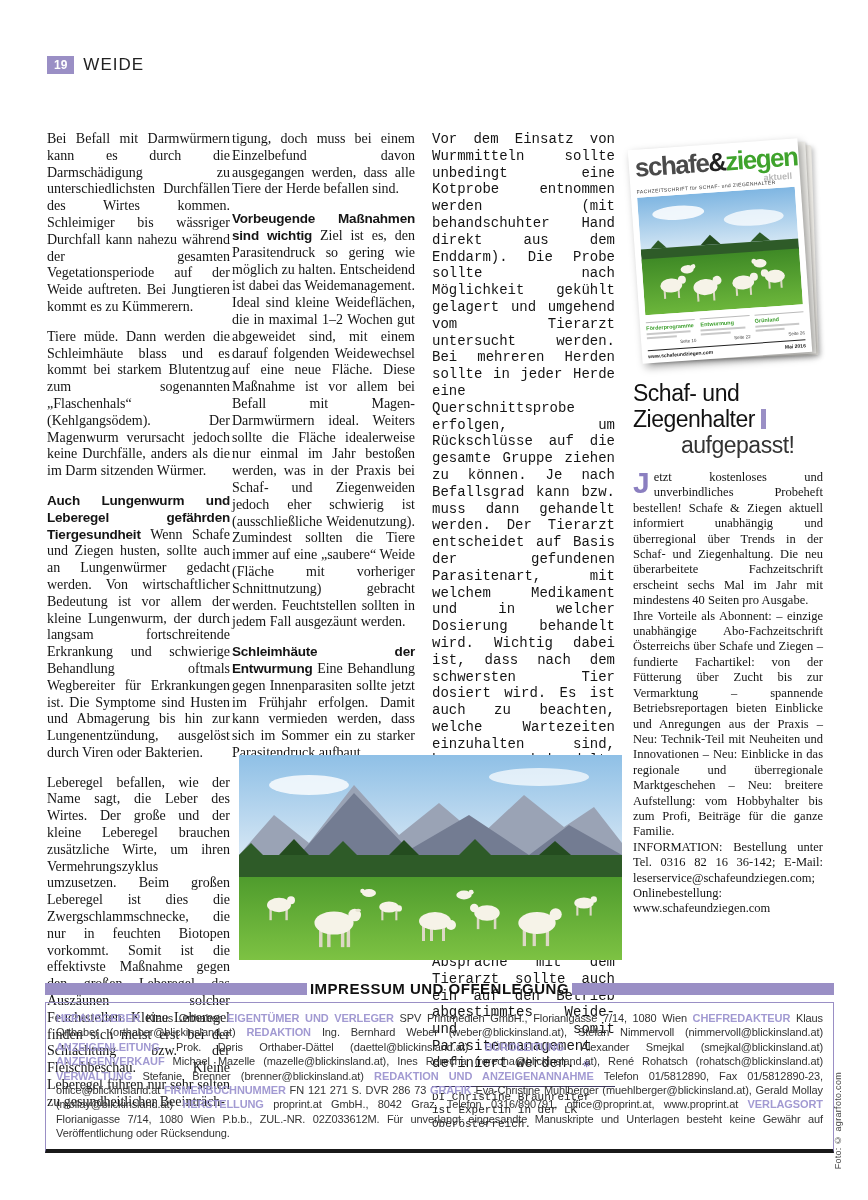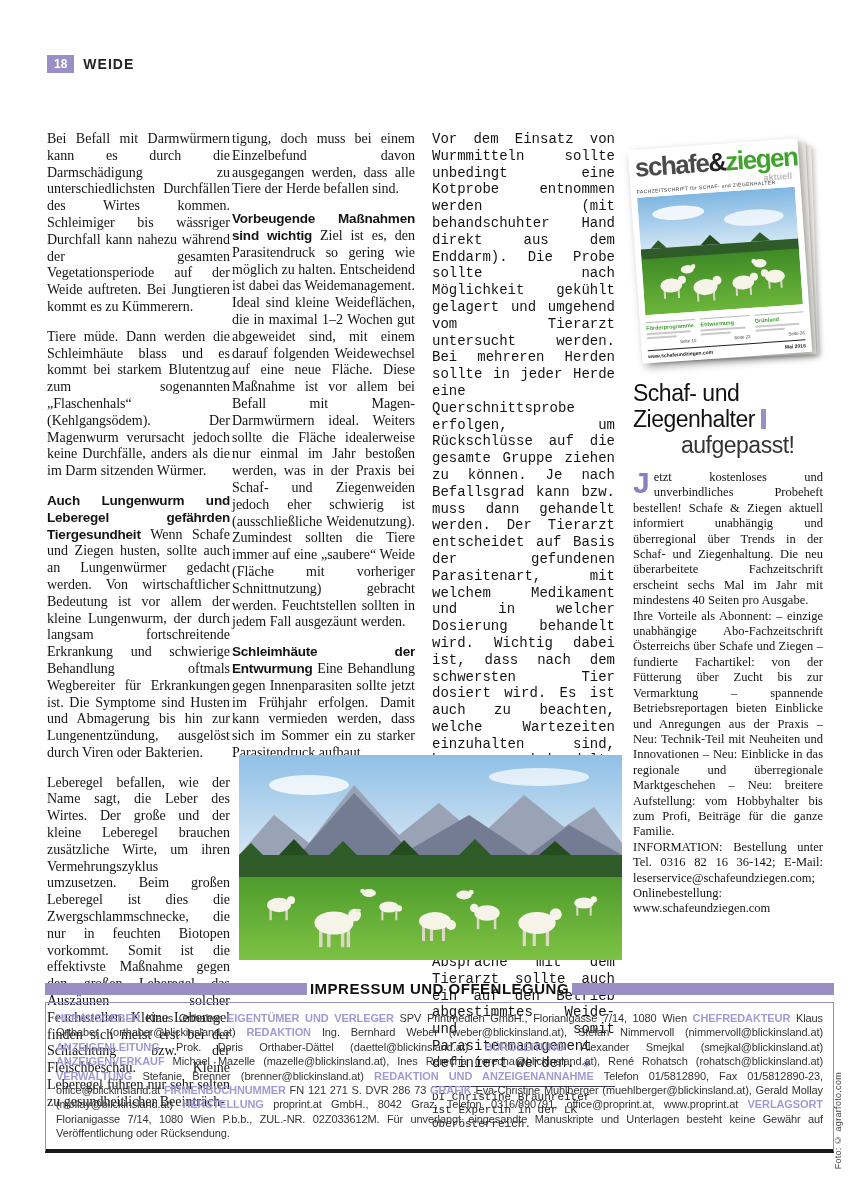--- a/index.html
+++ b/index.html
@@ -6,21 +6,21 @@
   html,body { background:#ffffff; }
   body {
     width:868px; height:1200px; position:relative; overflow:hidden;
     font-family:"Liberation Serif","DejaVu Serif",serif; color:#1c1c1c;
   }
   
   .pagehead { position:absolute; left:47px; top:55px; display:flex; align-items:center; gap:9px;
     font-family:"Liberation Sans","DejaVu Sans",sans-serif; }
   .pagenum { background:#9a8fc5; color:#fff; font-weight:bold; font-size:12px;
     padding:2px 7px 2px 7px; line-height:14px; }
-  .section { font-size:14px; font-weight:bold; letter-spacing:1px; color:#222;text-align:right; }
+  .section { font-size:17px; font-weight:normal; letter-spacing:1px; color:#222;text-align:right; }
 
   
   .col { position:absolute; top:131px; width:183px; font-size:14px; line-height:16.8px;
     text-align:justify; color:#141414; }
   #col1 { left:47px; } #col2 { left:232px; } #col3 { left:432px;font-family:Liberation Mono, monospace; }
   .col p { margin:0 0 13px 0; }
   .bh { font-family:"Liberation Sans","DejaVu Sans",sans-serif; font-weight:bold;
     font-size:13.5px; letter-spacing:-0.2px; }
   .endmark { color:#6f63b0; font-size:13px; }
   .author { margin-top:10px; border-top:1.5px solid #3b3560; padding-top:4px;
@@ -84,21 +84,21 @@
 
   
   .credit { position:absolute; left:833px; top:1072px; writing-mode:vertical-rl;
     transform:rotate(180deg); font-family:"Liberation Sans","DejaVu Sans",sans-serif;
     font-size:9px; color:#444; letter-spacing:.3px; }
 </style>
 </head>
 <body>
 
 <div class="pagehead">
-  <span class="pagenum">18</span>
+  <span class="pagenum">19</span>
   <span class="section">WEIDE</span>
 </div>
 
 <div class="col" id="col1">
     <p>Bei Befall mit Darmwürmern kann es durch die Darmschädigung zu unterschiedlichsten Durchfällen des Wirtes kommen. Schleimiger bis wässriger Durchfall kann nahezu während der gesamten Vegetationsperiode auf der Weide auftreten. Bei Jungtieren kommt es zu Kümmerern.</p>
     <p>Tiere müde. Dann werden die Schleimhäute blass und es kommt bei starkem Blutentzug zum sogenannten „Flaschenhals“ (Kehlgangsödem). Der Magenwurm verursacht jedoch keine Durchfälle, anders als die im Darm sitzenden Würmer.</p>
     <p><span class="bh">Auch Lungenwurm und Leberegel gefährden Tiergesundheit </span>Wenn Schafe und Ziegen husten, sollte auch an Lungenwürmer gedacht werden. Von wirtschaftlicher Bedeutung ist vor allem der kleine Lungenwurm, der durch langsam fortschreitende Erkrankung und schwierige Behandlung oftmals Wegbereiter für Erkrankungen ist. Die Symptome sind Husten und Abmagerung bis hin zur Lungenentzündung, ausgelöst durch Viren oder Bakterien.</p>
     <p>Leberegel befallen, wie der Name sagt, die Leber des Wirtes. Der große und der kleine Leberegel brauchen zusätzliche Wirte, um ihren Vermehrungszyklus umzusetzen. Beim großen Leberegel ist dies die Zwergschlammschnecke, die nur in feuchten Biotopen vorkommt. Somit ist die effektivste Maßnahme gegen den großen Leberegel das Auszäunen solcher Feuchtstellen. Kleine Leberegel finden sich meist erst bei der Schlachtung bzw. der Fleischbeschau. Kleine Leberegel führen nur sehr selten zu gesundheitlicher Beeinträch-</p>
   </div>
 <div class="col" id="col2">

